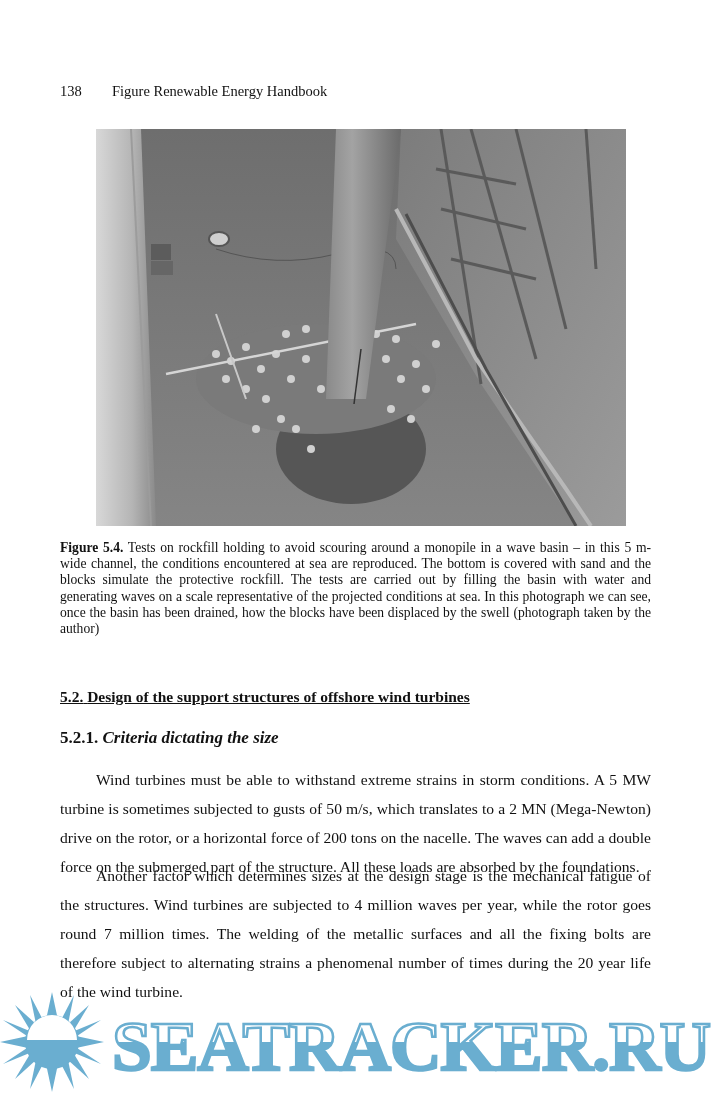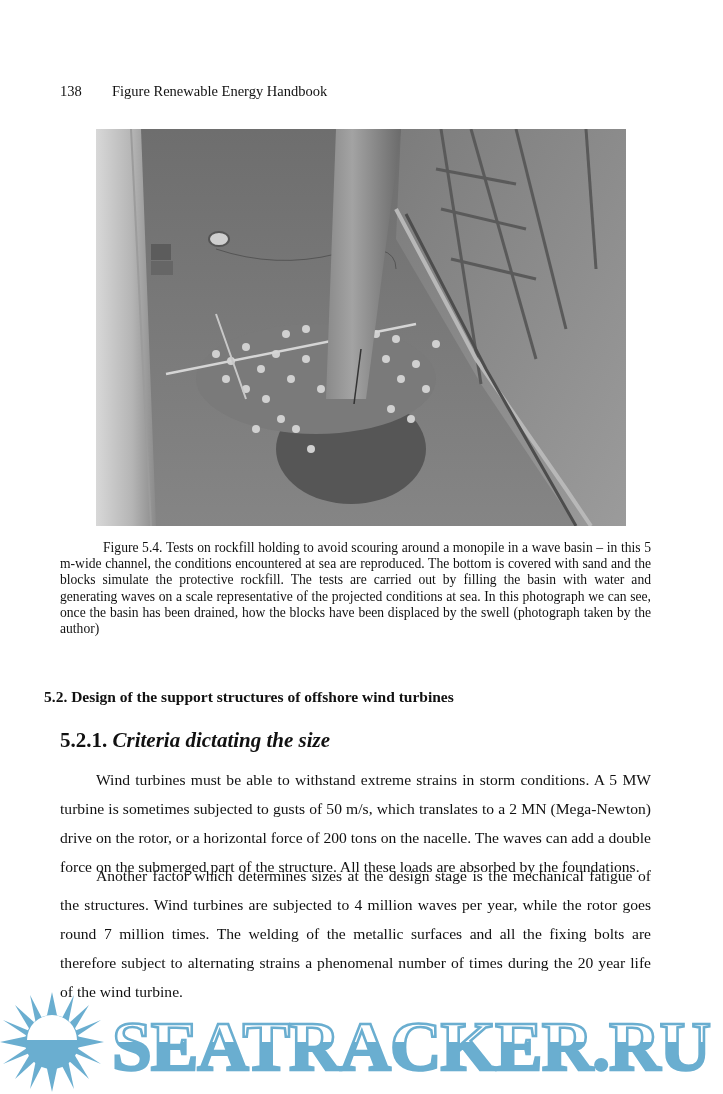--- a/index.html
+++ b/index.html
@@ -8,25 +8,25 @@
 
   .running-head { position: absolute; left: 60px; top: 83px; font-size: 14.5px; }
   .running-head .pno { display: inline-block; width: 52px; }
 
   .photo { position: absolute; left: 96px; top: 129px; width: 530px; height: 397px;
            overflow: hidden; background: #7d7d7d; }
   .photo svg { display: block; }
 
   .caption { position: absolute; left: 60px; top: 540px; width: 591px;
              font-size: 13.6px; line-height: 16.2px; text-align: justify; }
-  .caption .lbl { font-weight: normal; font-style: normal; margin-left: 43px; }
+  .caption .lbl { font-weight: bold; font-style: normal; }
   .caption .txt { }
 
-  .h2 { position: absolute; left: 44px; top: 688px; font-size: 15.5px; font-weight: bold; }
-  .h3 { position: absolute; left: 60px; top: 728px; font-size: 21px; font-weight: bold; }
+  .h2 { position: absolute; left: 60px; top: 688px; font-size: 15.5px; font-weight: bold; text-decoration: underline; }
+  .h3 { position: absolute; left: 60px; top: 728px; font-size: 17px; font-weight: bold; }
   .h3 .t { font-style: italic; }
 
   .para { position: absolute; left: 60px; width: 591px; font-size: 15.6px;
           line-height: 29px; text-align: justify; text-indent: 36px; margin: 0; }
   .p1 { top: 765px; }
   .p2 { top: 861px; }
 
   .watermark { position: absolute; left: 0; top: 990px; width: 628px; height: 104px; }
 </style>
 </head>

